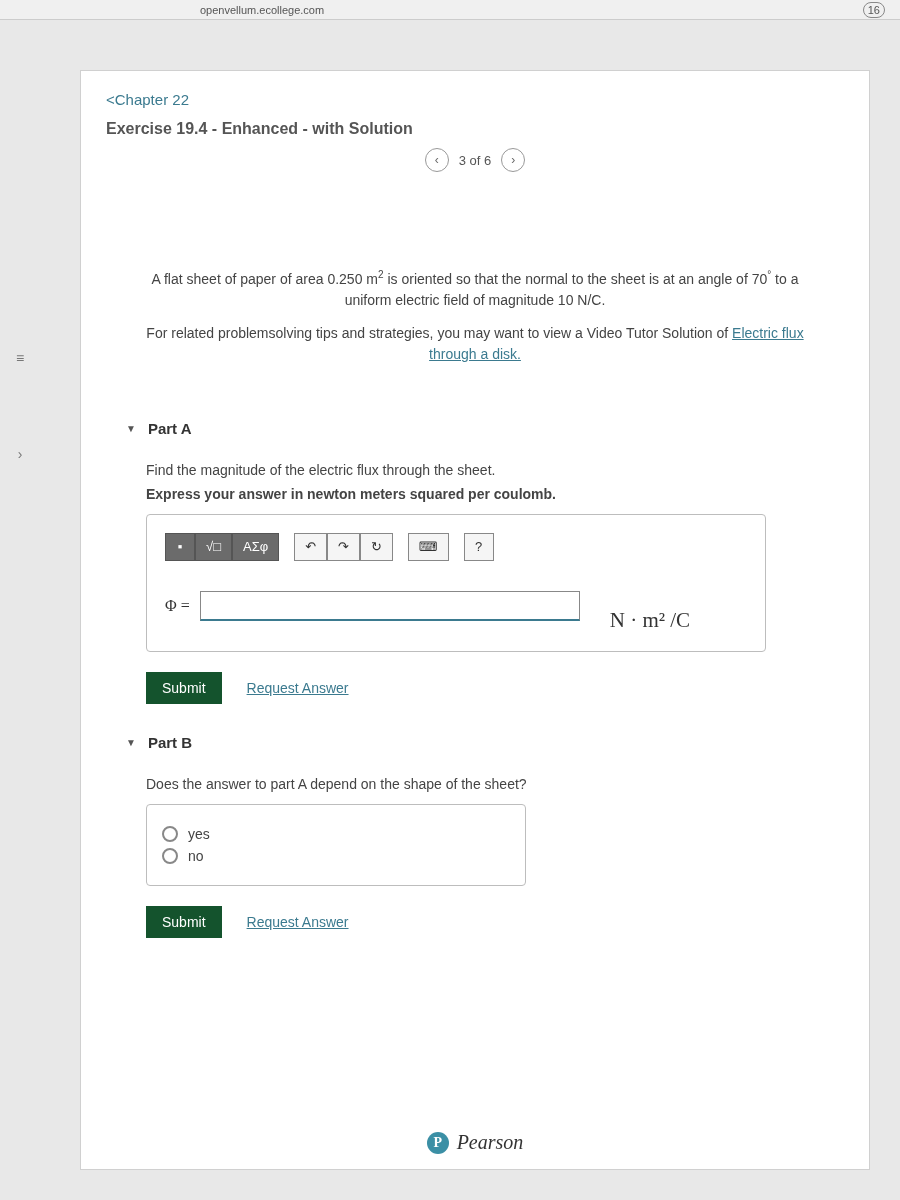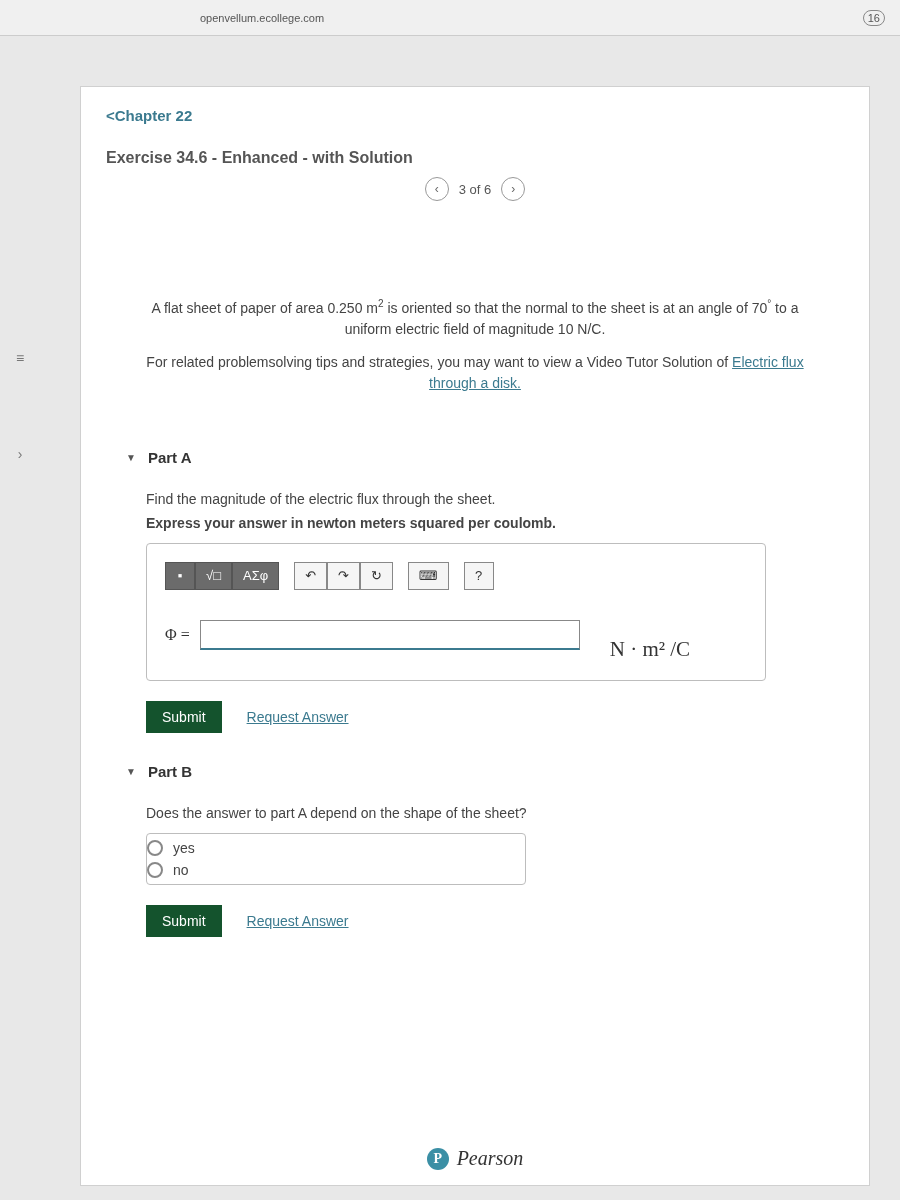--- a/index.html
+++ b/index.html
@@ -5,21 +5,21 @@
     * { box-sizing: border-box; margin: 0; padding: 0; }
     body {
       font-family: Arial, sans-serif;
       background: #e8e8e8;
       color: #333;
       position: relative;
       min-height: 1200px;
     }
     
     .browser-bar {
-      height: 36px;
+      height: 20px;
       background: #f0f0f0;
       border-bottom: 1px solid #ccc;
       display: flex;
       align-items: center;
       justify-content: center;
       position: relative;
     }
     .url-text {
       font-size: 11px;
       color: #555;
@@ -64,24 +64,24 @@
       margin-top: 50px;
       background: #fff;
       border: 1px solid #d0d0d0;
       padding: 20px 25px;
       min-height: 1100px;
       position: relative;
     }
     
     .chapter-link {
       color: #3b7a8f;
-      font-weight: bold;
+      font-weight: normal;
       font-size: 15px;
       cursor: pointer;
-      margin-bottom: 25px;
+      margin-bottom: 12px;
       display: block;
     }
     
     .exercise-title {
       color: #555;
       font-weight: bold;
       font-size: 16px;
       margin-bottom: 10px;
     }
     
@@ -234,20 +234,21 @@
     .request-link {
       color: #3b7a8f;
       text-decoration: underline;
       font-size: 14px;
       cursor: pointer;
     }
     
     .radio-box {
       border: 1px solid #bdbdbd;
       border-radius: 4px;
+      padding: 15px;
       margin-top: 12px;
       max-width: 380px;
     }
     .radio-row {
       display: flex;
       align-items: center;
       gap: 10px;
       margin: 6px 0;
     }
     .radio-circle {
@@ -304,21 +305,21 @@
 
 <div class="side-nav">
   <span>≡</span>
   <span>›</span>
 </div>
 
 <div class="main-container">
 
   <span class="chapter-link">&lt;Chapter 22</span>
 
-  <div class="exercise-title">Exercise 34.6 - Enhanced - with Solution</div>
+  <div class="exercise-title">Exercise 19.4 - Enhanced - with Solution</div>
 
   <div class="pagination">
     <div class="pag-btn">‹</div>
     <span class="pag-text">3 of 6</span>
     <div class="pag-btn">›</div>
   </div>
 
   <div class="problem-section">
     <p class="problem-text">
       <span>A flat sheet of paper of area 0.250 m</span><span class="sup">2</span><span> is oriented so that the normal to the sheet is at an angle of 70</span><span class="sup">°</span><span> to a uniform electric field of magnitude 10 N/C.</span>

